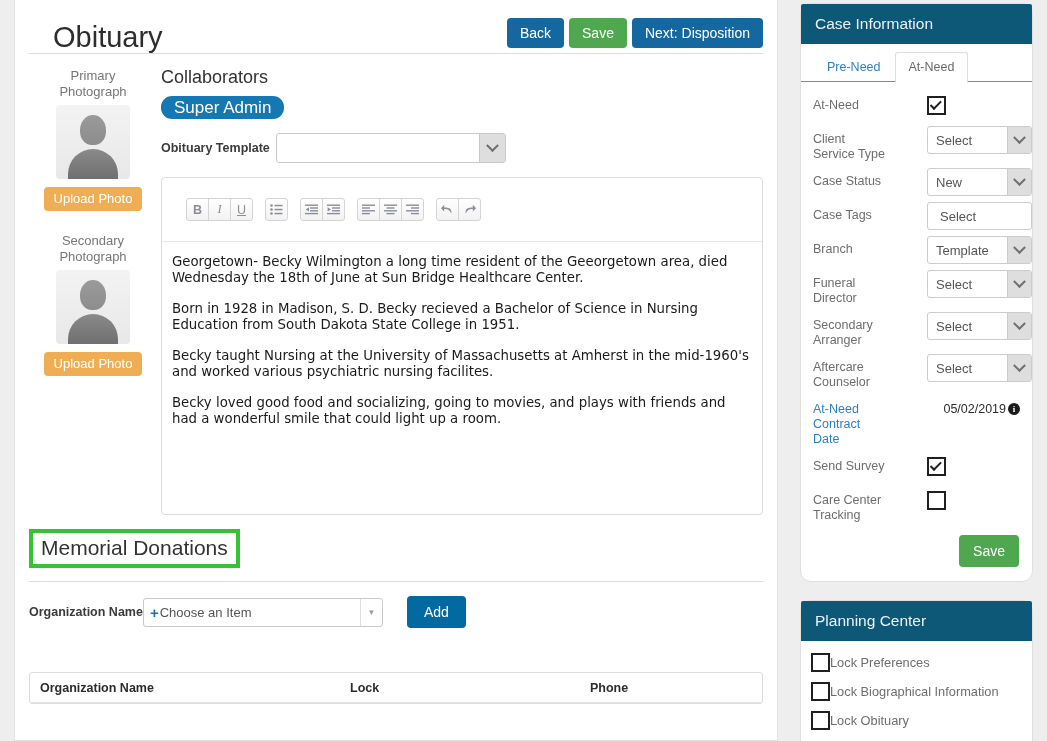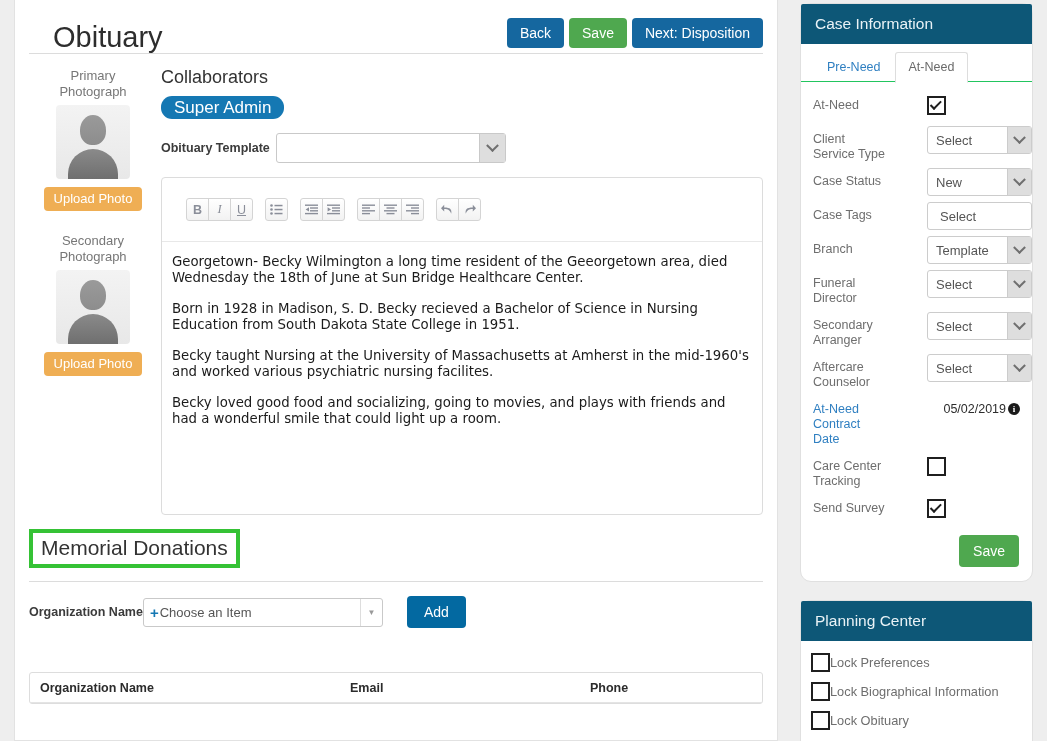--- a/index.html
+++ b/index.html
@@ -608,21 +608,21 @@
           <span class="plus">+</span>
           <span class="ctext">Choose an Item</span>
           <span class="caret">▼</span>
         </div>
         <button class="add-btn">Add</button>
       </div>
 
       <div class="dn-table">
         <div class="dn-thead">
           <div class="dn-th c1">Organization Name</div>
-          <div class="dn-th c2">Email</div>
+          <div class="dn-th c2">Lock</div>
           <div class="dn-th c3">Phone</div>
         </div>
       </div>
     </div>
 
   </div>
 
   <div class="sidebar">
 
     <div class="card">
@@ -729,32 +729,32 @@
           <div class="ci-label link">At-Need Contract Date</div>
           <div class="ci-control">
             <div class="date-val">
               <span>05/02/2019</span>
               <span class="info-icon">i</span>
             </div>
           </div>
         </div>
 
         <div class="ci-row">
-          <div class="ci-label">Care Center Tracking</div>
-          <div class="ci-control">
-            <div class="checkbox"></div>
-          </div>
-        </div>
-
-        <div class="ci-row">
           <div class="ci-label">Send Survey</div>
           <div class="ci-control">
             <div class="checkbox">
                 <span class="tick"></span>
               </div>
+          </div>
+        </div>
+
+        <div class="ci-row">
+          <div class="ci-label">Care Center Tracking</div>
+          <div class="ci-control">
+            <div class="checkbox"></div>
           </div>
         </div>
 
         <div class="ci-save-row">
           <button class="ci-save">Save</button>
         </div>
 
       </div>
     </div>
 

